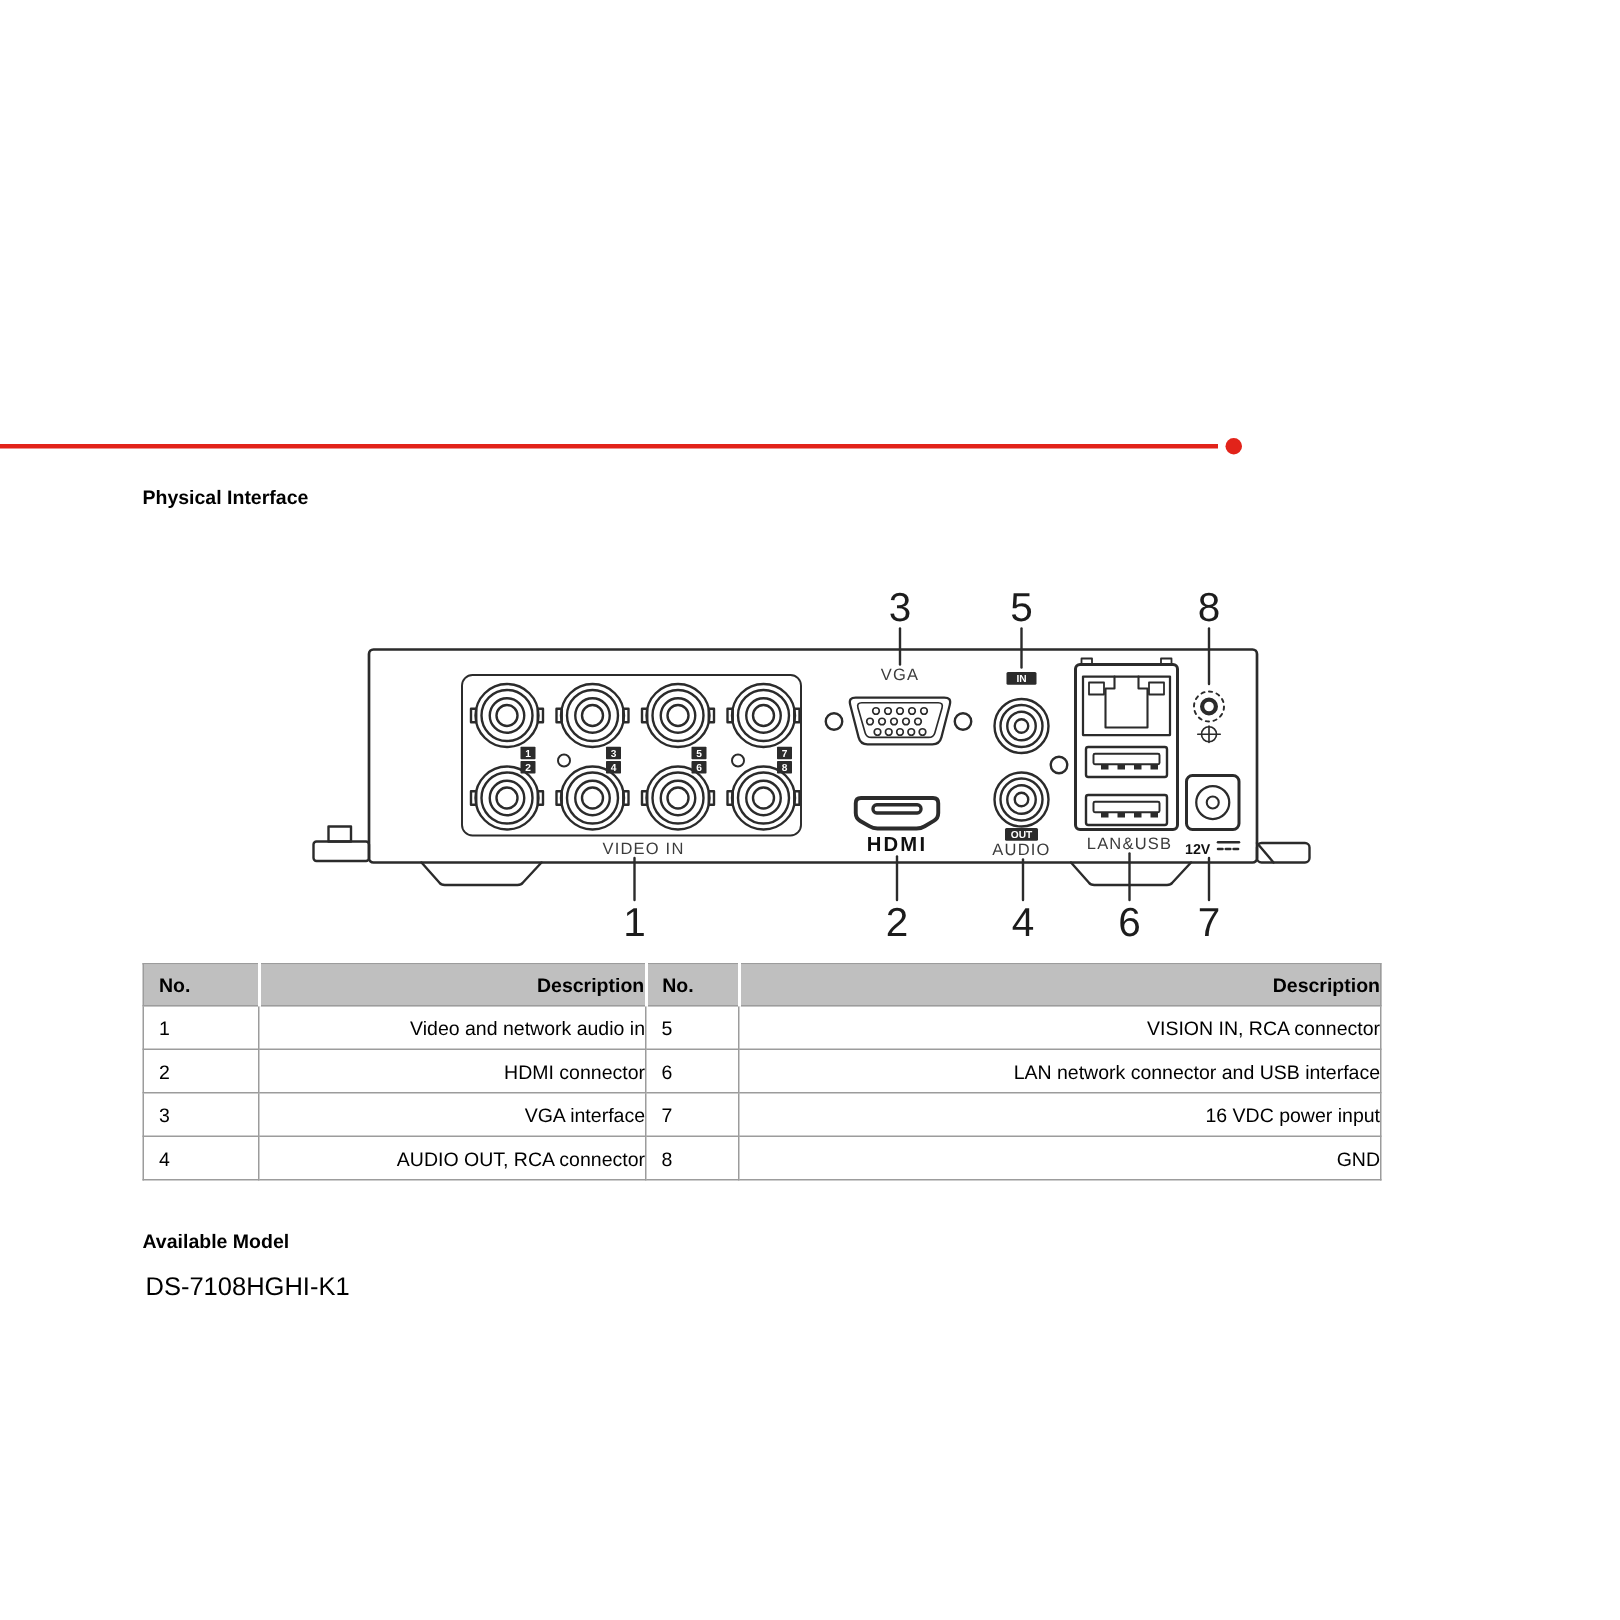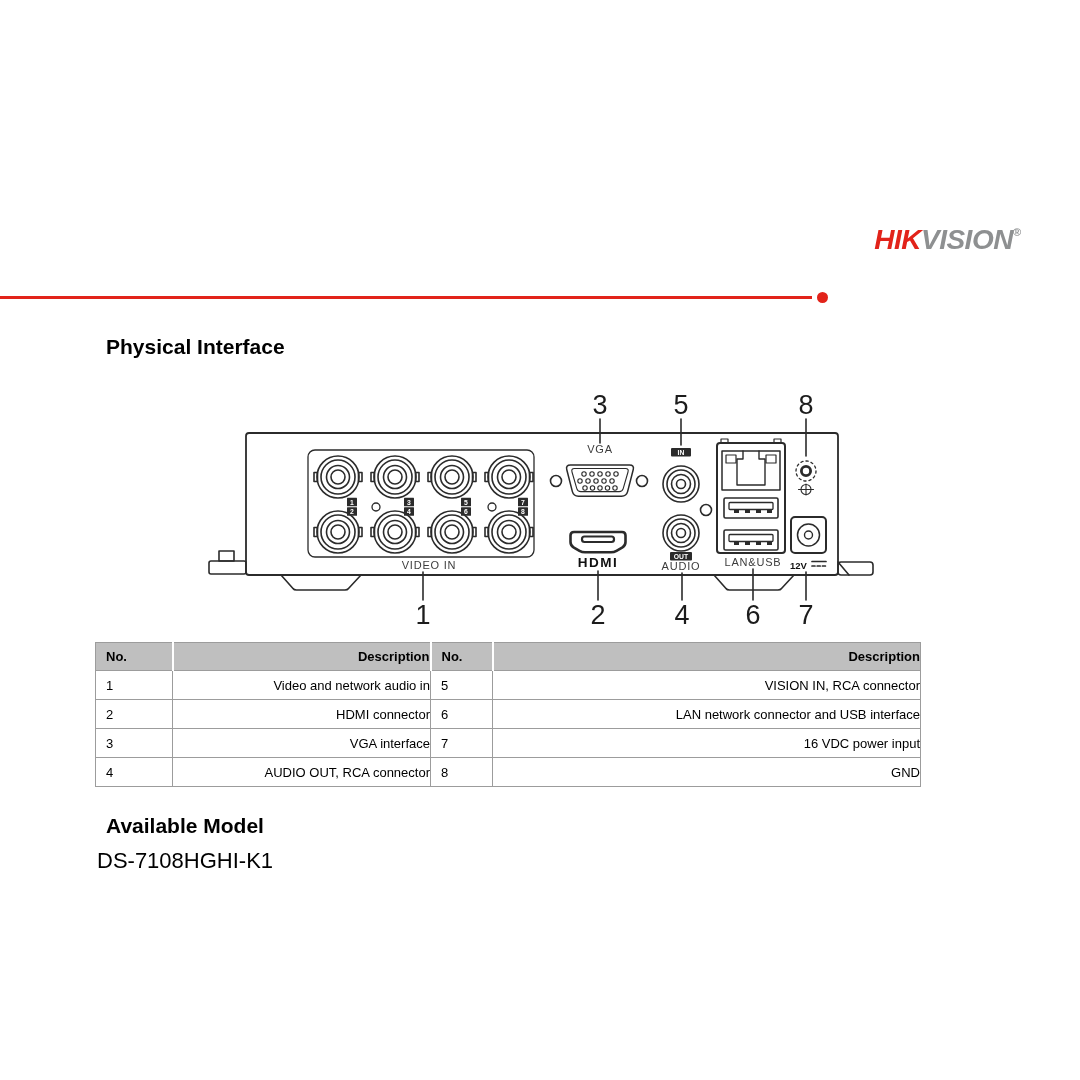--- a/index.html
+++ b/index.html
@@ -11,24 +11,24 @@
         font-size:28px;letter-spacing:-0.5px;white-space:nowrap;}
   .logo .hik{color:#e2231a;}
   .logo .vision{color:#8e9091;}
   .logo .reg{font-size:11px;color:#8e9091;font-style:normal;vertical-align:13px;letter-spacing:0;}
 
   
   .rule{position:absolute;left:0;top:296px;width:812px;height:3px;background:#e2231a;}
   .rule-dot{position:absolute;left:817px;top:292px;width:11px;height:11px;border-radius:50%;background:#e2231a;}
 
   
-  .h-sec{position:absolute;margin:11px;font-size:21px;font-weight:bold;color:#000;}
+  .h-sec{position:absolute;margin:0;font-size:13px;font-weight:bold;color:#000;}
   .h-physical{left:95px;top:324px;}
-  .h-model{left:95px;top:803px;}
-  .model-no{position:absolute;left:97px;top:848px;font-size:22px;}
+  .h-model{left:95px;top:820px;}
+  .model-no{position:absolute;left:97px;top:848px;font-size:17px;}
 
   
   .diagram{position:absolute;left:180px;top:385px;width:720px;height:245px;}
   .diagram .strokes{stroke:#2b2b2b;fill:none;stroke-width:1.6;stroke-linejoin:round;stroke-linecap:round;}
   .diagram .fillblk{fill:#2b2b2b;stroke:none;}
   .diagram text{stroke:none;}
   .dlabel{font-family:"Liberation Sans",sans-serif;font-size:11px;fill:#3c3c3c;letter-spacing:0.8px;}
   .dnum{font-family:"Liberation Sans",sans-serif;font-size:27px;fill:#1c1c1c;}
   .badge-txt{font-family:"Liberation Sans",sans-serif;font-size:6.8px;font-weight:bold;fill:#fff;}
   .hdmi-txt{font-family:"Liberation Sans",sans-serif;font-size:13.5px;font-weight:bold;fill:#101010;letter-spacing:1.5px;}
@@ -44,21 +44,20 @@
   .itable th:first-child{border-left:1.5px solid #9c9c9c;}
   .itable th:last-child{border-right:1.5px solid #9c9c9c;}
   .itable td{border:1px solid #9c9c9c;height:28px;padding:0 0 0 10px;background:#fff;}
   .itable td.desc,.itable th.desc{padding-left:8px;text-align:right;}
 </style>
 </head>
 <body>
 
 <div class="page">
 
-  <div class="logo"><span class="hik">HIK</span><span class="vision">VISION</span><span class="reg">®</span></div>
 
   <div class="rule"></div>
   <div class="rule-dot"></div>
 
   <h1 class="h-sec h-physical">Physical Interface</h1>
 
   <svg class="diagram" viewBox="180 385 720 245">
     <defs>
       <g id="bnc">
         <circle r="21"></circle>

